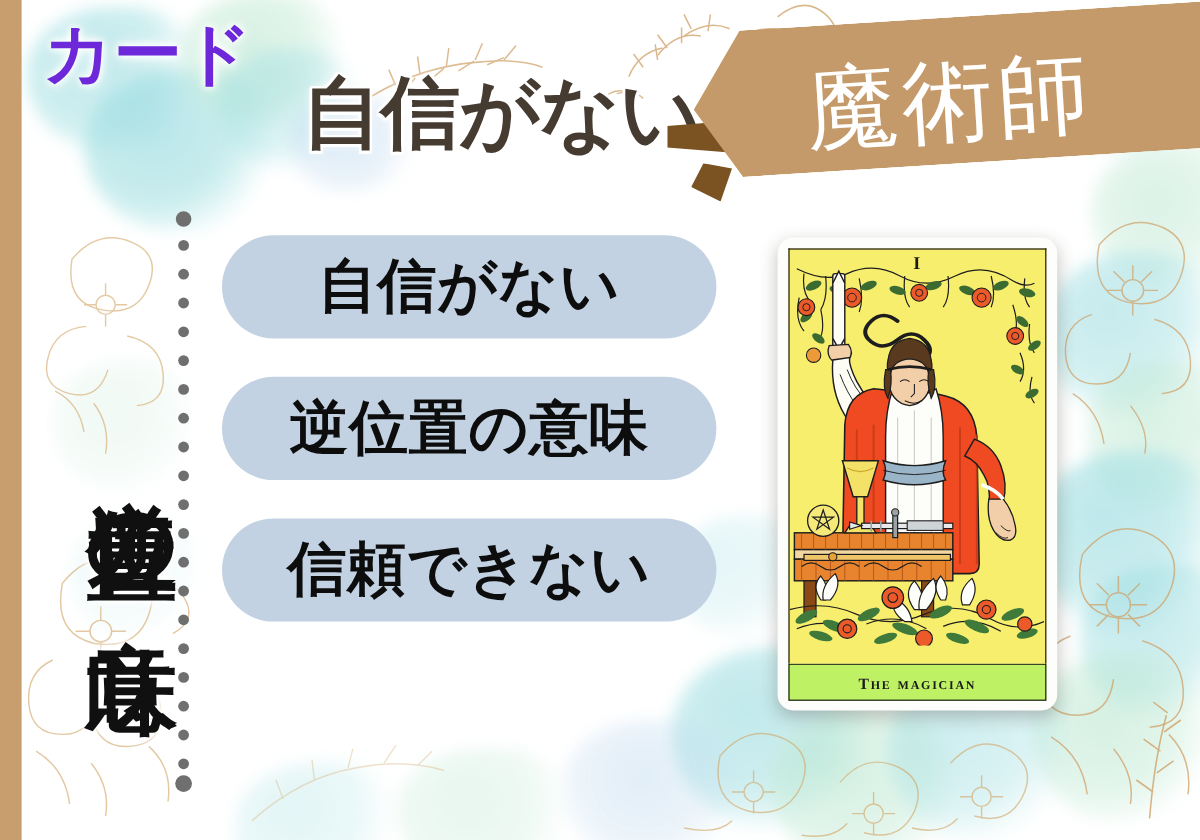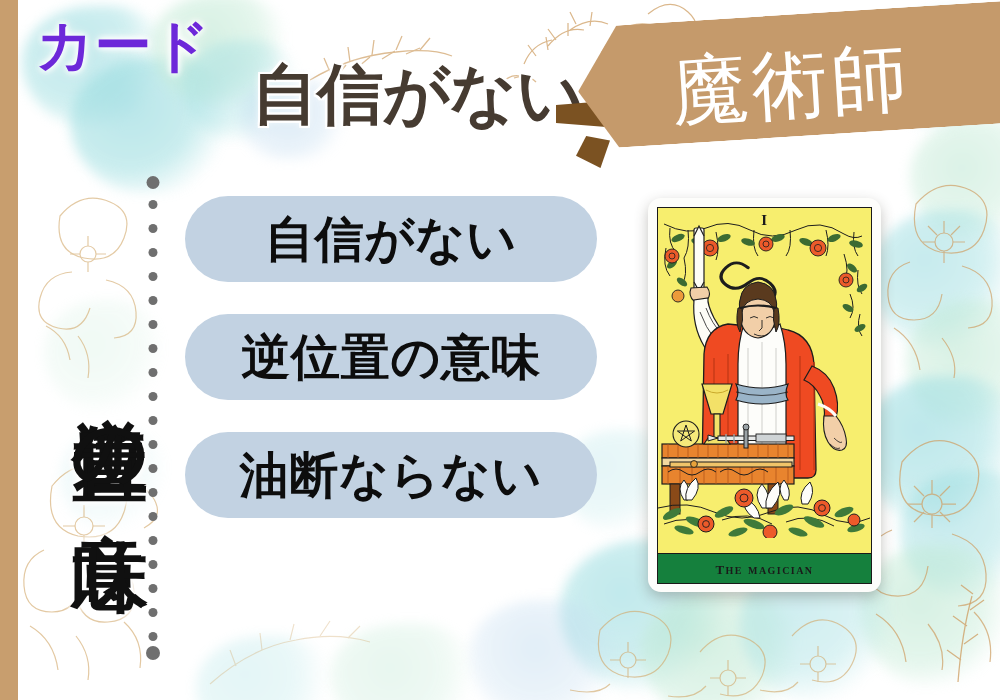--- a/index.html
+++ b/index.html
@@ -165,21 +165,21 @@
   #card-numeral {
     position:absolute; left:0; right:0; top:4px;
     text-align:center;
     font-family:"Liberation Serif", serif;
     font-size:15px; font-weight:700; color:#1a1a1a;
     letter-spacing:.06em;
     z-index:4;
   }
   #card-title-bar {
     flex:0 0 31px;
-    background:#15803d;
+    background:#bef264;
     border:1.5px solid #1a1a1a;
     display:flex; align-items:center; justify-content:center;
   }
   #card-title {
     font-family:"Liberation Serif", serif;
     font-size:14.5px; font-weight:600; color:#1a1a1a;
     letter-spacing:.10em;
     font-variant:small-caps;
     text-transform:lowercase;
   }
@@ -358,21 +358,21 @@
   </div>
 
   <div id="pills">
     <div class="pill">
       <span class="pill-label">自信がない</span>
     </div>
     <div class="pill">
       <span class="pill-label">逆位置の意味</span>
     </div>
     <div class="pill">
-      <span class="pill-label">油断ならない</span>
+      <span class="pill-label">信頼できない</span>
     </div>
   </div>
 
   <div id="card">
     <div id="card-inner">
 
       <div id="card-art">
         <div id="card-numeral">I</div>
 
         <svg class="art" viewBox="0 0 212 330" width="212" height="330" style="left:0;top:0;">

